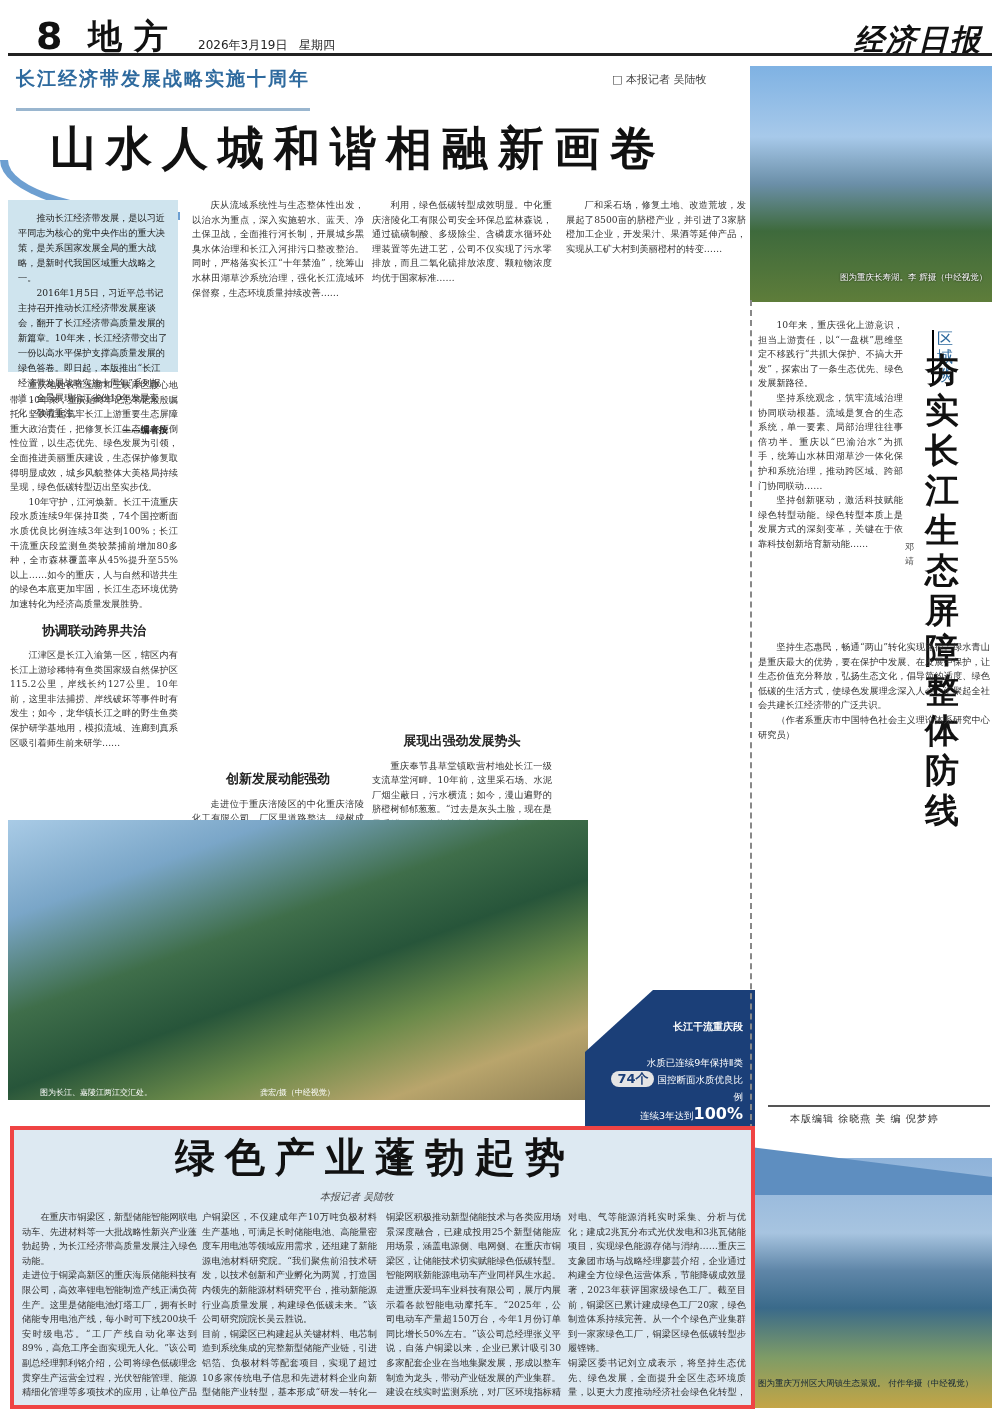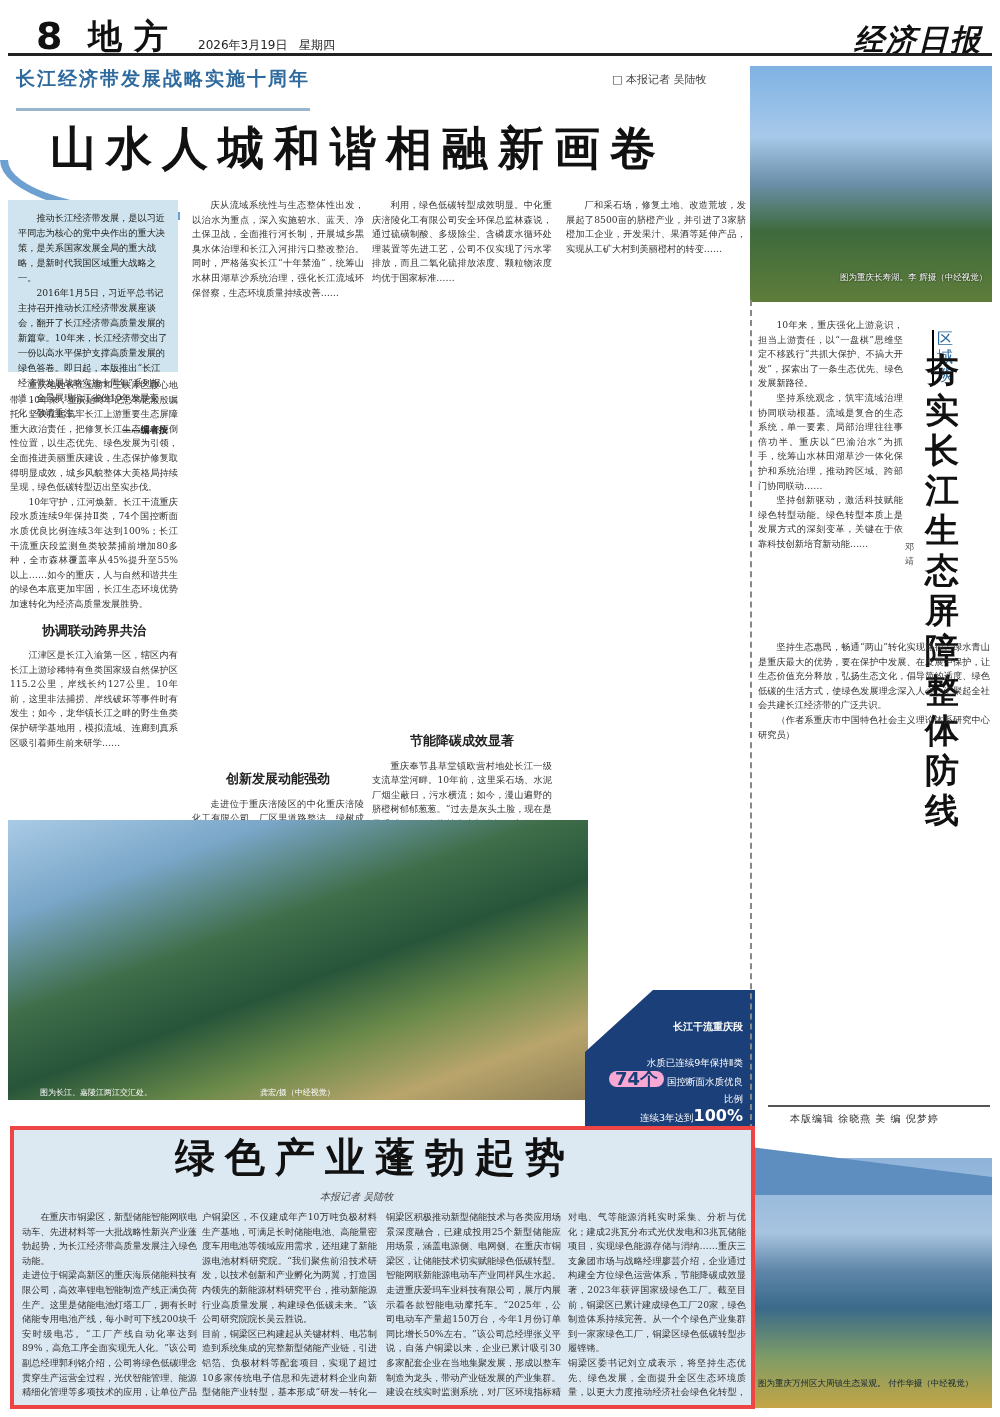--- a/index.html
+++ b/index.html
@@ -21,21 +21,21 @@
 .col p{text-indent:2em}
 .subhead{font-family:"DejaVu Sans",sans-serif;font-weight:bold;font-size:13px;text-align:center;color:#222;margin:12px 0 10px}
 .photo-top{left:750px;top:66px;width:242px;height:236px;background:linear-gradient(180deg,#7fb2e3 0%,#a7c9ea 30%,#6b8fa8 50%,#3e6a3c 70%,#5e7d3a 100%)}
 .photo-top-caption{left:840px;top:272px;font-size:8.5px;color:#fff;text-shadow:0 0 2px #000}
 .yangtze-photo{left:8px;top:820px;width:580px;height:280px;background:linear-gradient(160deg,#a9cbe6 0%,#7aa6c8 20%,#3f6e4a 40%,#27553a 55%,#6b8a4a 70%,#b9a56c 85%,#8e7f55 100%)}
 .yangtze-caption1{left:40px;top:1087px;font-size:8px;color:#fff}
 .yangtze-caption2{left:260px;top:1087px;font-size:8px;color:#fff}
 .stats-panel{left:585px;top:990px;width:170px;height:155px;background:#1b3f78;clip-path:polygon(40% 0,100% 0,100% 100%,0 100%,0 40%);color:#fff;font-family:"DejaVu Sans",sans-serif;padding:30px 12px 0 20px;text-align:right}
 .stats-title{font-weight:bold;font-size:10px;margin-bottom:20px}
 .stats-line{font-size:9.5px;line-height:17px}
-.pill{display:inline-block;background:#f9a8d4;color:#1b3f78;border-radius:10px;padding:0 6px;font-weight:bold;font-size:18px;line-height:16px}
+.pill{display:inline-block;background:#e5e5e5;color:#1b3f78;border-radius:10px;padding:0 6px;font-weight:bold;font-size:13px;line-height:16px}
 .big{font-weight:bold;font-size:16px}
 .side-title-tag{left:932px;top:330px;font-family:"DejaVu Serif",serif;font-size:16px;line-height:18px;width:20px;color:#2e6a9e;border-left:2px solid #000000;padding-left:3px}
 .side-title{left:922px;top:350px;width:40px;font-family:"DejaVu Sans",sans-serif;font-weight:bold;font-size:34px;line-height:40px;color:#111;text-align:center}
 .side-author{left:905px;top:540px;font-size:9px;color:#555;width:12px;line-height:14px}
 .side-body{left:758px;top:318px;width:145px}
 .side-body2{left:758px;top:640px;width:232px}
 .side-rule{left:768px;top:1105px;width:222px;height:2px;background:#555}
 .side-credits{left:790px;top:1112px;font-size:10px;color:#333;letter-spacing:1px}
 .side-wave{left:750px;top:1135px;width:242px;height:60px;background:#5e8ec0;clip-path:polygon(0 20%,100% 70%,100% 100%,0 100%)}
 .photo-bottom{left:752px;top:1158px;width:240px;height:250px;background:linear-gradient(180deg,#8fb3da 0%,#a7c4e0 30%,#5f86a8 45%,#3a6a8a 60%,#7f9c66 80%,#c4a545 100%)}
@@ -80,21 +80,21 @@
 </div>
 <div class="abs col" style="left:192px;top:760px;width:172px;height:60px;overflow:hidden;">
   <div class="subhead">创新发展动能强劲</div>
   <p>走进位于重庆涪陵区的中化重庆涪陵化工有限公司，厂区里道路整洁、绿树成荫，年产80万吨硫黄制酸装置正平稳运行。10年前，这家企业还在长江边，如今已整体搬迁到涪陵白涛化工园区，并通过技术创新实现了废水、废气、固废的高效净化和资源化利用，绿色低碳转型成效明显。</p>
 </div>
 
 <div class="abs col" style="left:372px;top:198px;width:180px;height:520px;overflow:hidden;">
   <p>利用，绿色低碳转型成效明显。中化重庆涪陵化工有限公司安全环保总监林森说，通过硫磺制酸、多级除尘、含磷废水循环处理装置等先进工艺，公司不仅实现了污水零排放，而且二氧化硫排放浓度、颗粒物浓度均优于国家标准……</p>
 </div>
 <div class="abs col" style="left:372px;top:722px;width:180px;height:100px;overflow:hidden;">
-  <div class="subhead">节能降碳成效显著</div>
+  <div class="subhead">展现出强劲发展势头</div>
   <p>重庆奉节县草堂镇欧营村地处长江一级支流草堂河畔。10年前，这里采石场、水泥厂烟尘蔽日，污水横流；如今，漫山遍野的脐橙树郁郁葱葱。“过去是灰头土脸，现在是果香满园。”欧营村党支部书记、主任王敏说，10年间，村里关停了所有水泥厂……</p>
 </div>
 
 <div class="abs col" style="left:566px;top:198px;width:180px;height:520px;overflow:hidden;">
   <p>厂和采石场，修复土地、改造荒坡，发展起了8500亩的脐橙产业，并引进了3家脐橙加工企业，开发果汁、果酒等延伸产品，实现从工矿大村到美丽橙村的转变……</p>
 </div>
 
 <div class="abs yangtze-photo"></div>
 <div class="abs yangtze-caption1">图为长江、嘉陵江两江交汇处。</div>
 <div class="abs yangtze-caption2">龚宏/摄（中经视觉）</div>

